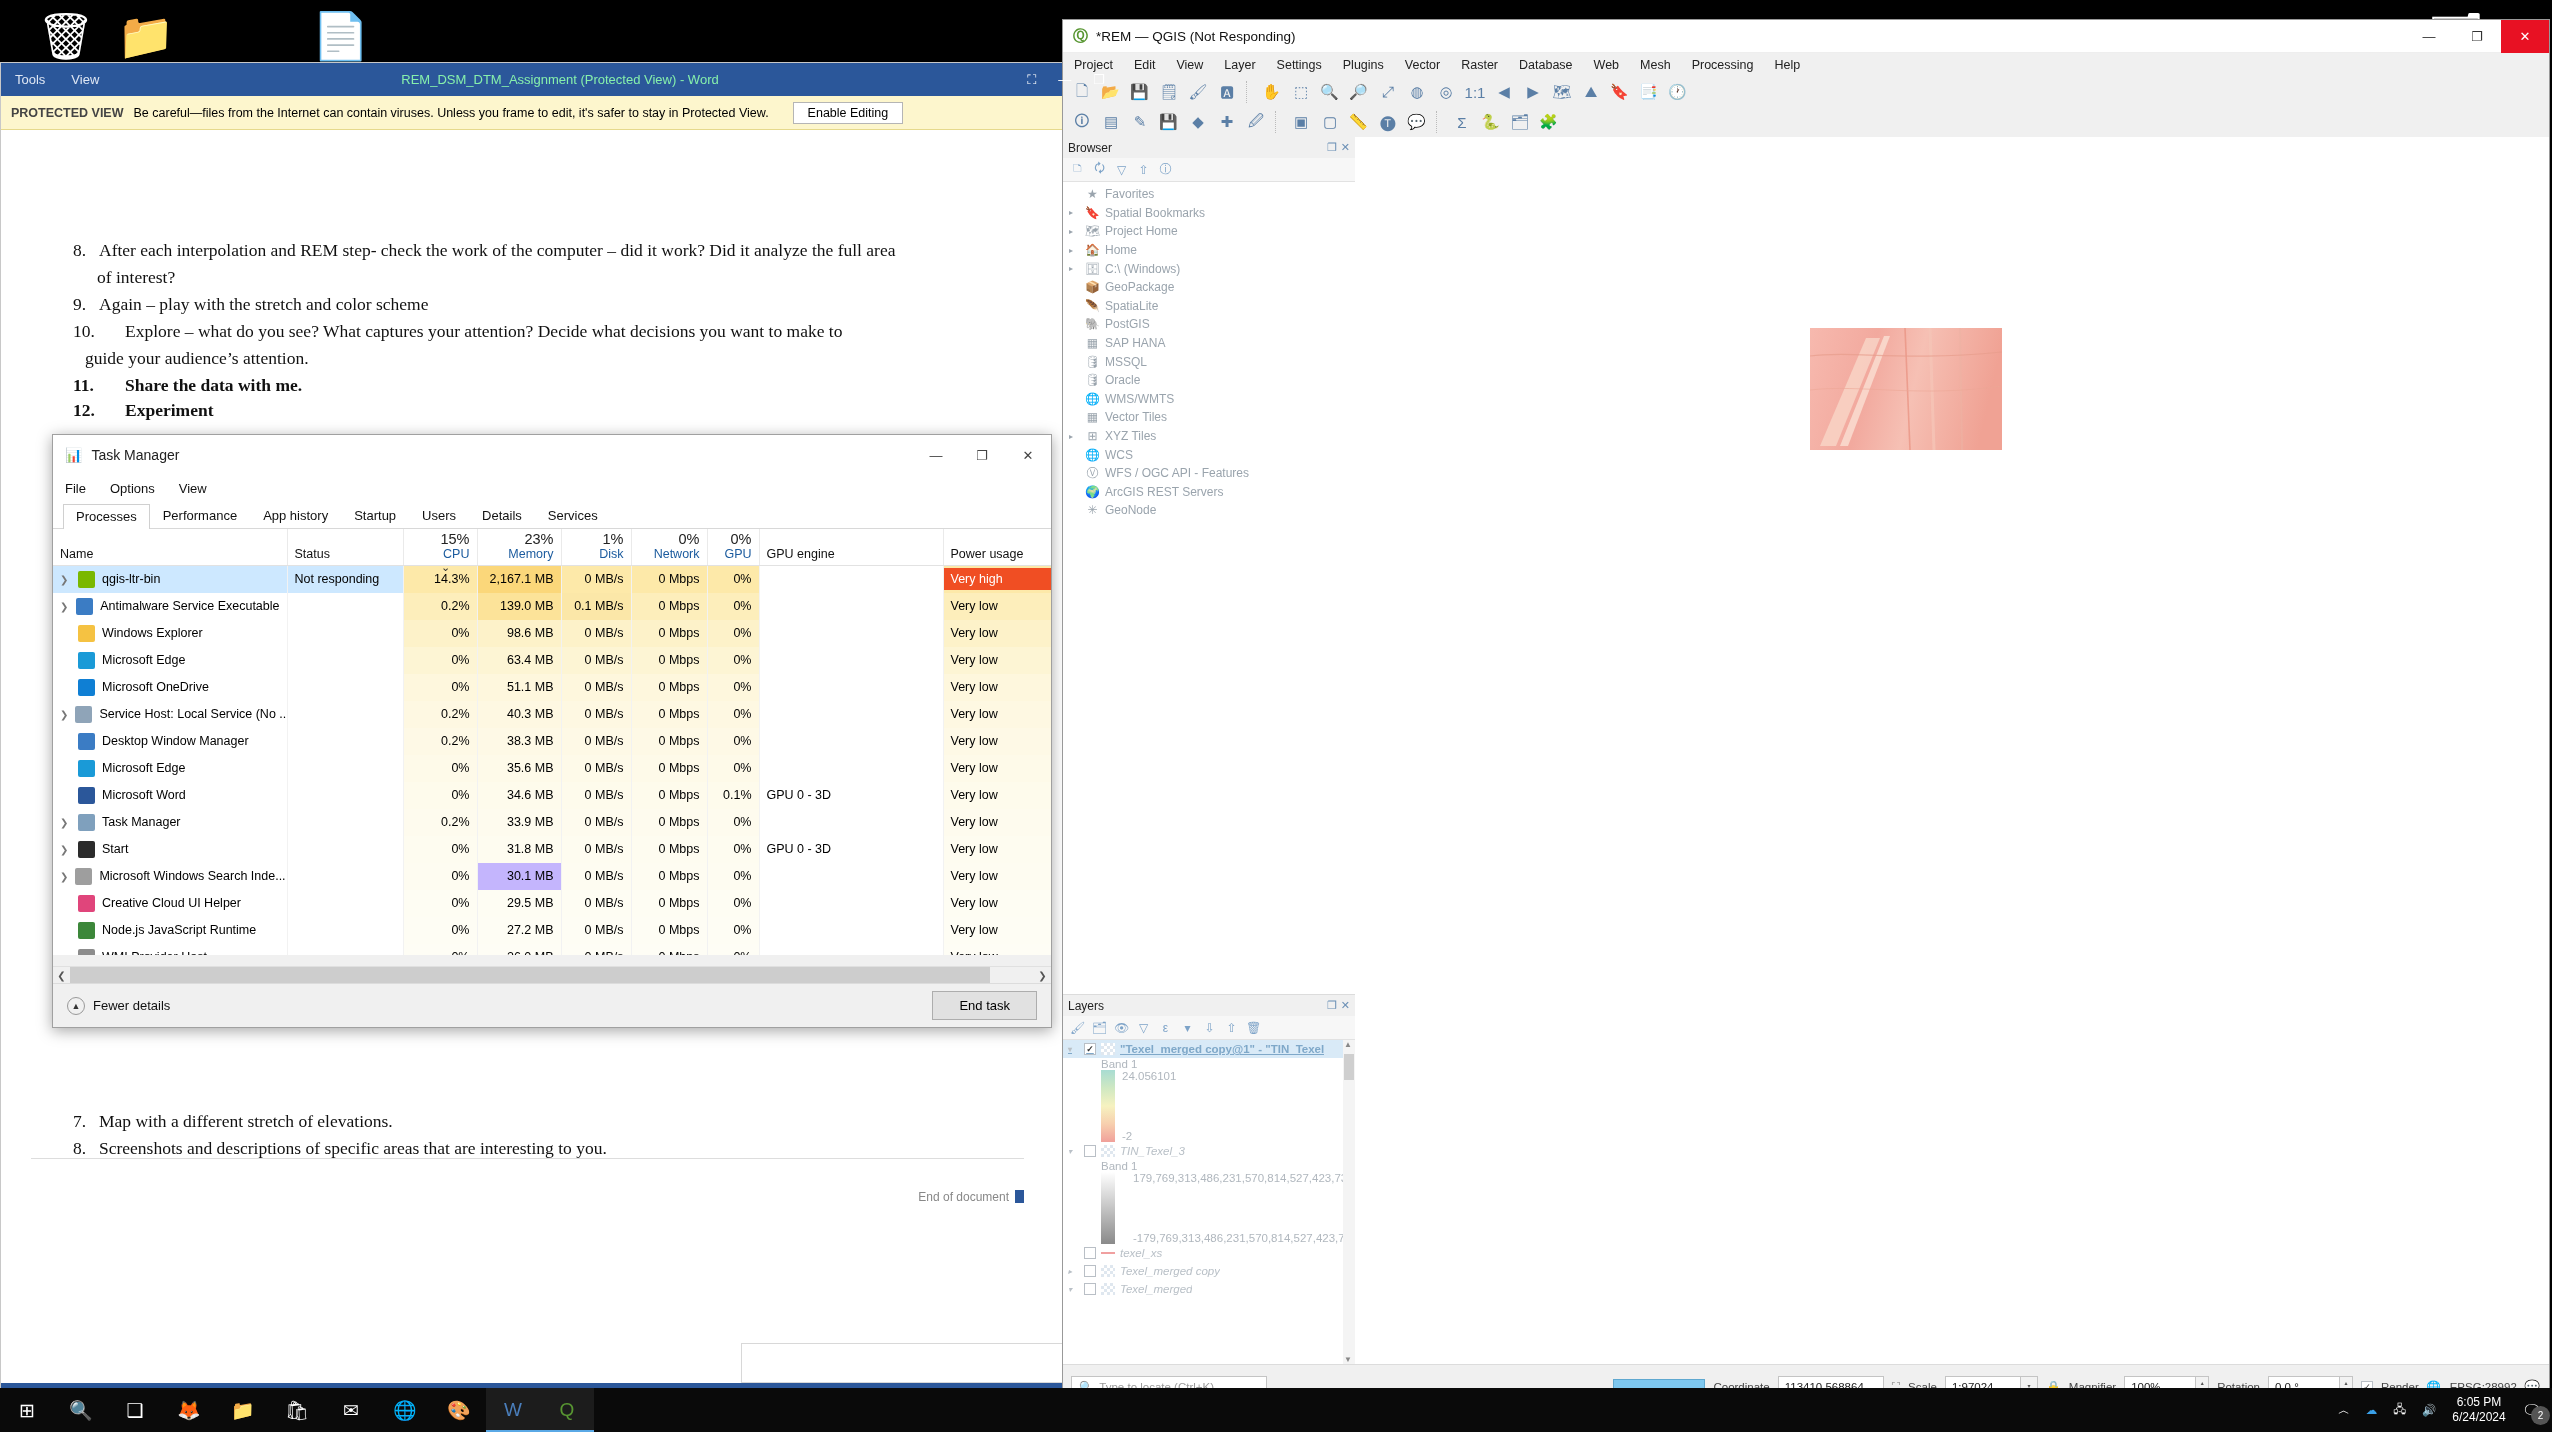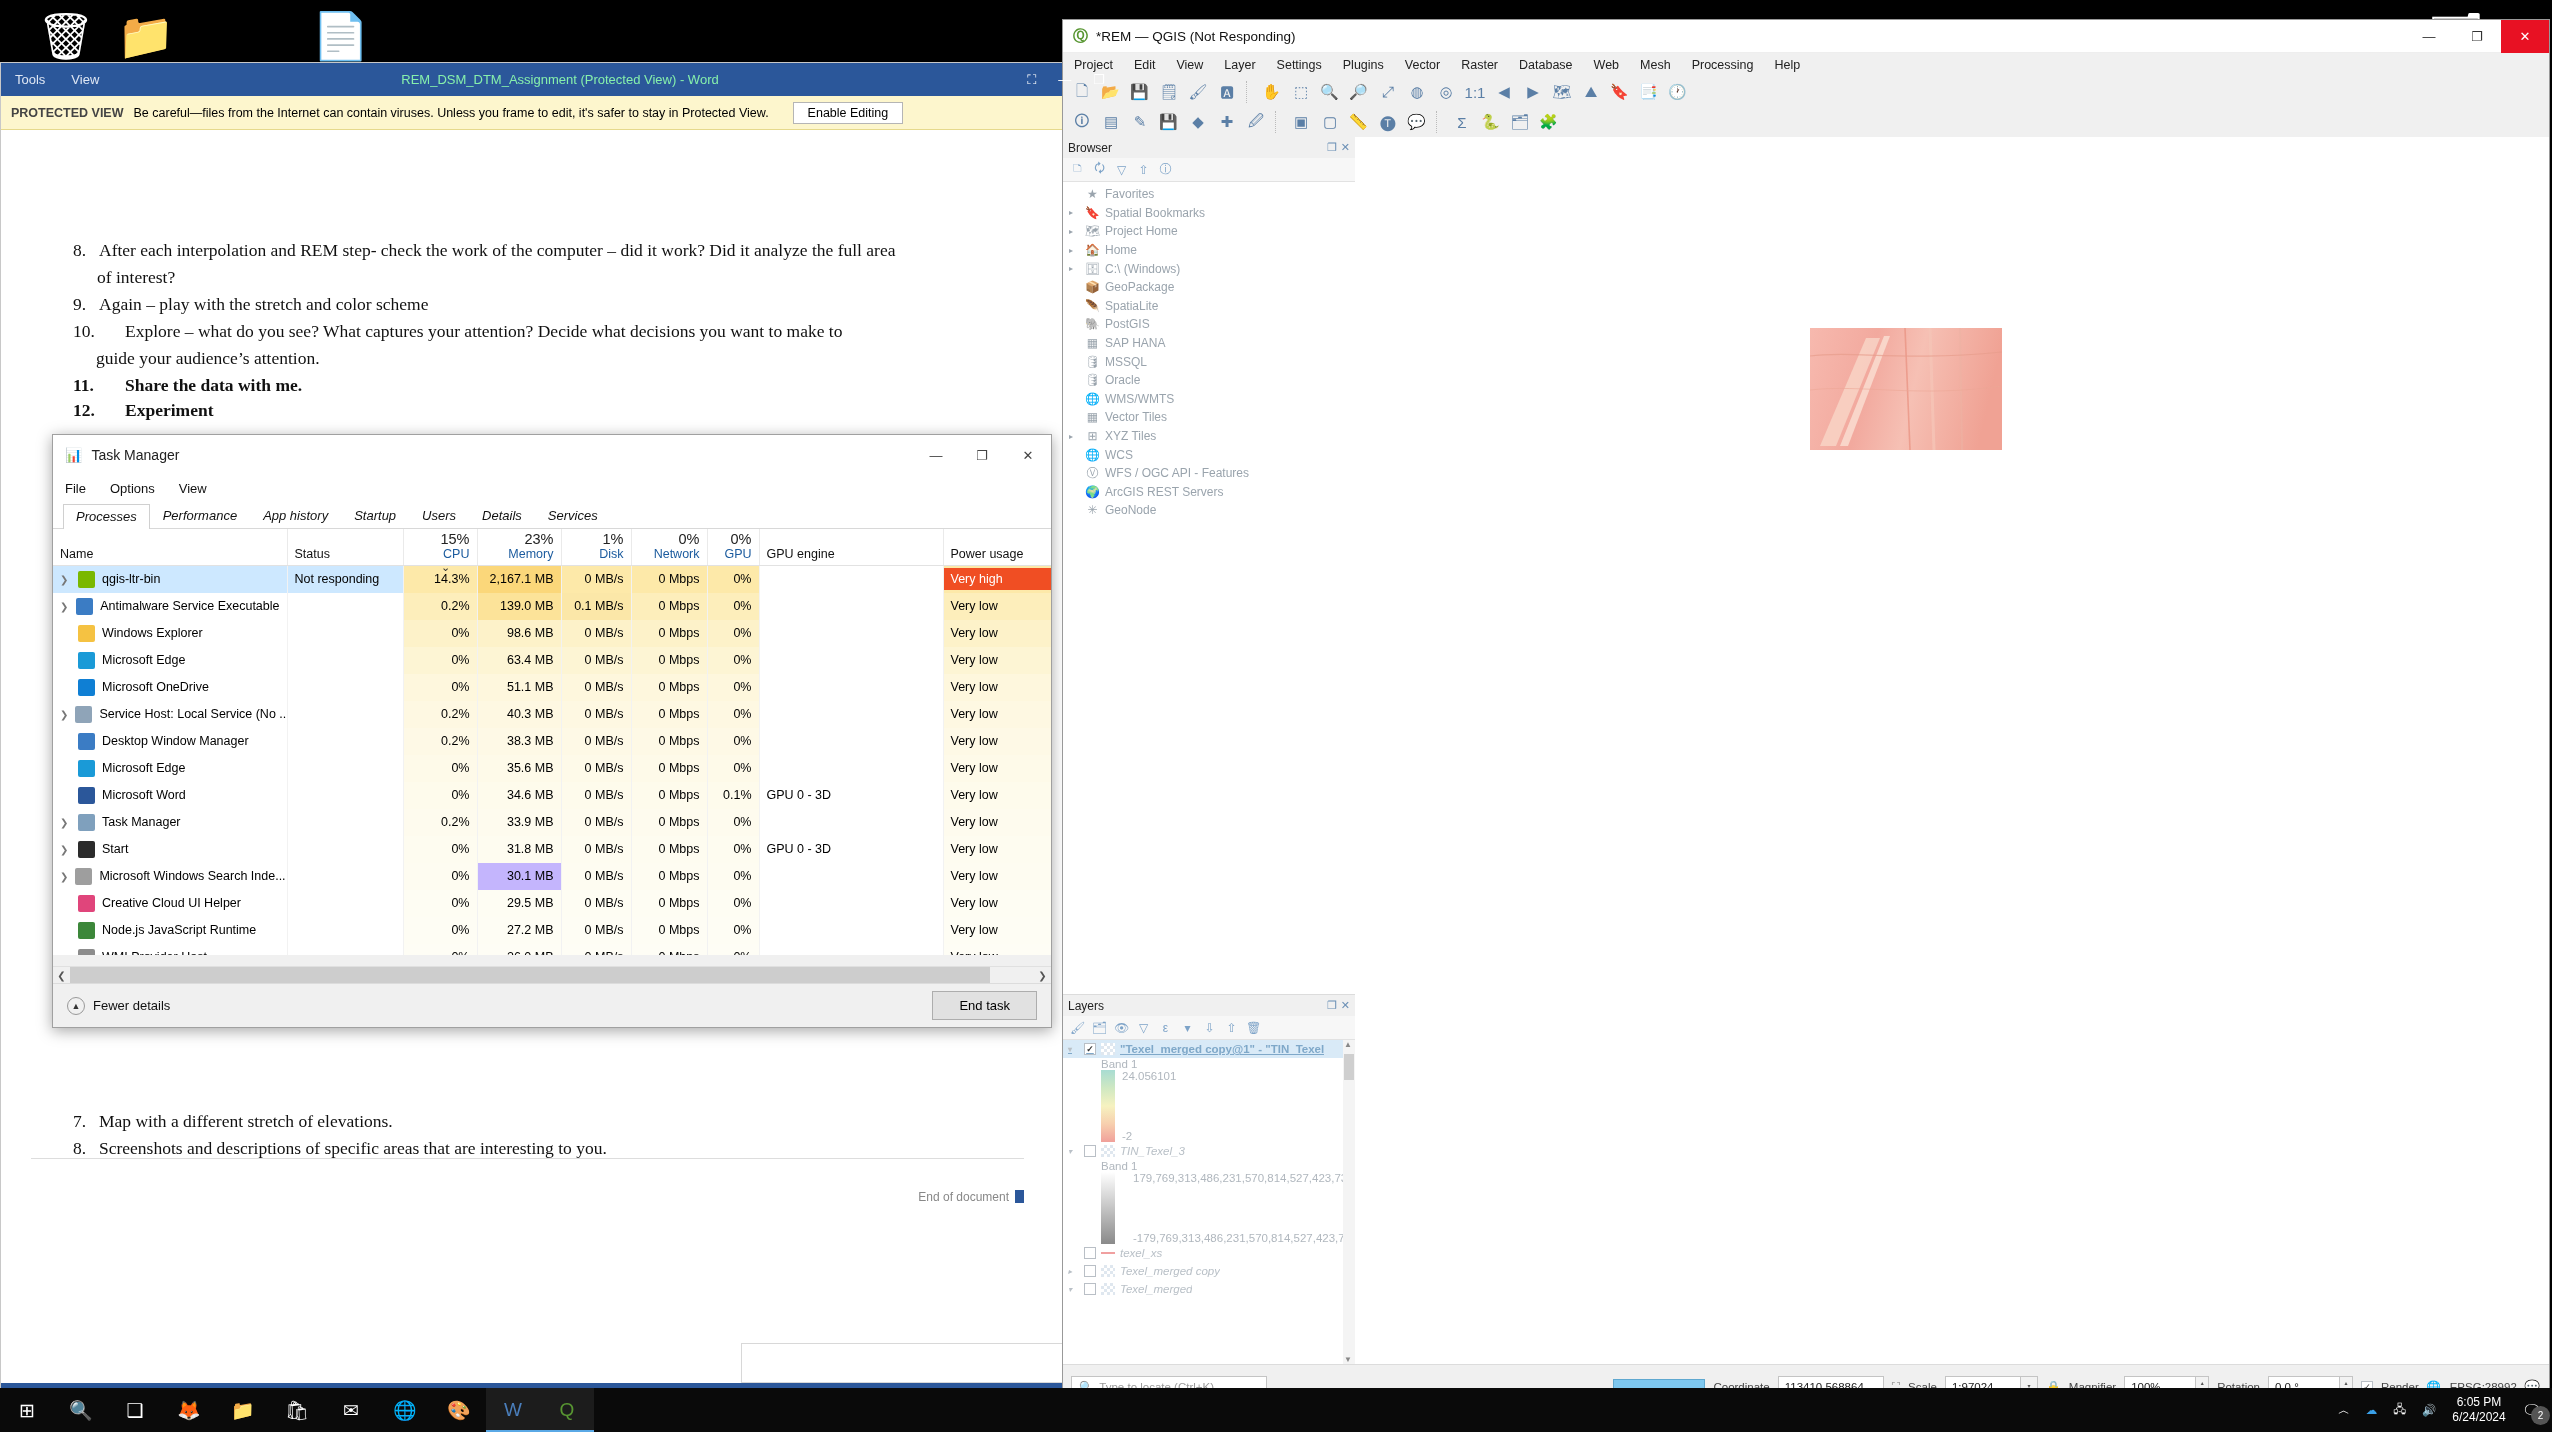--- a/index.html
+++ b/index.html
@@ -43,21 +43,21 @@
   .zoom-slider .knob { position:absolute; left:55px; top:-5px; width:5px; height:13px; background:#fff; }
   #word-white-card { position:absolute; left:740px; bottom:30px; width:380px; height:40px; background:#fff; border:1px solid #d8d8d8; }
 
   
   #taskmgr { position:absolute; left:52px; top:434px; width:1000px; height:594px; background:#f0f0f0; border:1px solid #a0a0a0; box-shadow:0 3px 14px rgba(0,0,0,.35); }
   #tm-title { height:40px; display:flex; align-items:center; padding-left:12px; gap:9px; background:#fff; }
   #tm-title .t { font-size:14px; color:#222; }
   #tm-title .btns { margin-left:auto; display:flex; }
   #tm-title .btns span { width:46px; height:32px; display:flex; align-items:center; justify-content:center; font-size:13px; color:#444; }
   #tm-menu { height:26px; display:flex; align-items:center; gap:24px; padding-left:12px; font-size:13px; background:#fff; color:#111; }
-  #tm-tabs { height:28px; display:flex; align-items:flex-end; padding-left:10px; background:#fff; border-bottom:1px solid #d8d8d8;font-style:italic; }
+  #tm-tabs { height:28px; display:flex; align-items:flex-end; padding-left:10px; background:#fff; border-bottom:1px solid #d8d8d8; }
   #tm-tabs .tab { padding:4px 12px 5px; font-size:13px; border:1px solid transparent; border-bottom:none; color:#111; }
   #tm-tabs .tab.active { background:#fff; border-color:#d0d0d0; position:relative; top:1px; }
   #tm-grid { position:absolute; left:0; right:0; top:94px; bottom:72px; background:#fff; overflow:hidden; }
   table.tm { width:100%; border-collapse:collapse; font-size:12.5px; table-layout:fixed; }
   table.tm th { font-weight:normal; vertical-align:bottom; padding:2px 7px 4px; border-right:1px solid #eaeaea; border-bottom:1px solid #e2e2e2; color:#1b5b9e; }
   table.tm th .pct { display:block; color:#222; font-size:14.5px; text-align:right; }
   table.tm th .nm { display:block; text-align:right; }
   table.tm th.left { text-align:left; color:#111; }
   table.tm th.left .nm { text-align:left; }
   table.tm td { padding:2px 7px; height:27px; border-right:1px solid #f2f2f2; white-space:nowrap; overflow:hidden; }
@@ -178,21 +178,21 @@
     <span>Be careful—files from the Internet can contain viruses. Unless you frame to edit, it's safer to stay in Protected View.</span>
     <button id="enable-editing">Enable Editing</button>
   </div>
 
   <div id="word-body">
     <div id="doc-lines">
         <div class="doc-line" style="left: 72px; top: 110px;"><span style="display: inline-block; min-width: 26px;">8.</span><span>After each interpolation and REM step- check the work of the computer – did it work? Did it analyze the full area</span></div>
         <div class="doc-line" style="left: 96px; top: 137px;"><span>of interest?</span></div>
         <div class="doc-line" style="left: 72px; top: 164px;"><span style="display: inline-block; min-width: 26px;">9.</span><span>Again – play with the stretch and color scheme</span></div>
         <div class="doc-line" style="left: 72px; top: 191px;"><span style="display: inline-block; min-width: 52px;">10.</span><span>Explore – what do you see? What captures your attention? Decide what decisions you want to make to</span></div>
-        <div class="doc-line" style="left: 95px; top: 218px;"><span>guide your audience’s attention.</span></div>
+        <div class="doc-line" style="left: 84px; top: 218px;"><span>guide your audience’s attention.</span></div>
         <div class="doc-line b" style="left: 72px; top: 245px;"><span style="display: inline-block; min-width: 52px;">11.</span><span>Share the data with me.</span></div>
         <div class="doc-line b" style="left: 72px; top: 270px;"><span style="display: inline-block; min-width: 52px;">12.</span><span>Experiment</span></div>
         <div class="doc-line" style="left: 124px; top: 300px;"><span style="display: inline-block; min-width: 26px;">a.</span><span>Tips – download the DSM and few as a shadow with your DSM and/or REM</span></div>
         <div class="doc-line" style="left: 124px; top: 327px;"><span style="display: inline-block; min-width: 26px;">b.</span><span>Create a new polygon (like you did for the cross sections but now a polygon instead of a line no new</span></div>
         <div class="doc-line" style="left: 148px; top: 354px;"><span>attributes needed) and clip the area of interest to frame it.</span></div>
         <div class="doc-line" style="left: 72px; top: 981px;"><span style="display: inline-block; min-width: 26px;">7.</span><span>Map with a different stretch of elevations.</span></div>
         <div class="doc-line" style="left: 72px; top: 1008px;"><span style="display: inline-block; min-width: 26px;">8.</span><span>Screenshots and descriptions of specific areas that are interesting to you.</span></div>
       </div>
     <div id="doc-rule"></div>
     <div id="end-of-doc">

